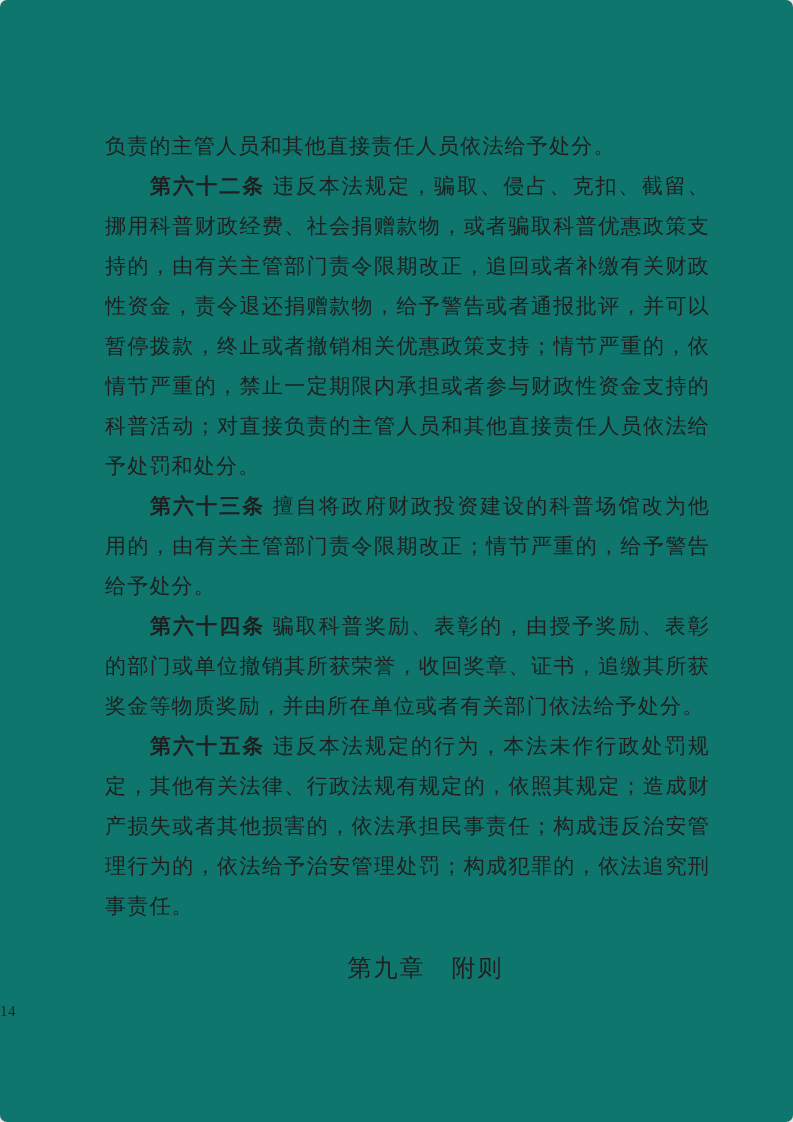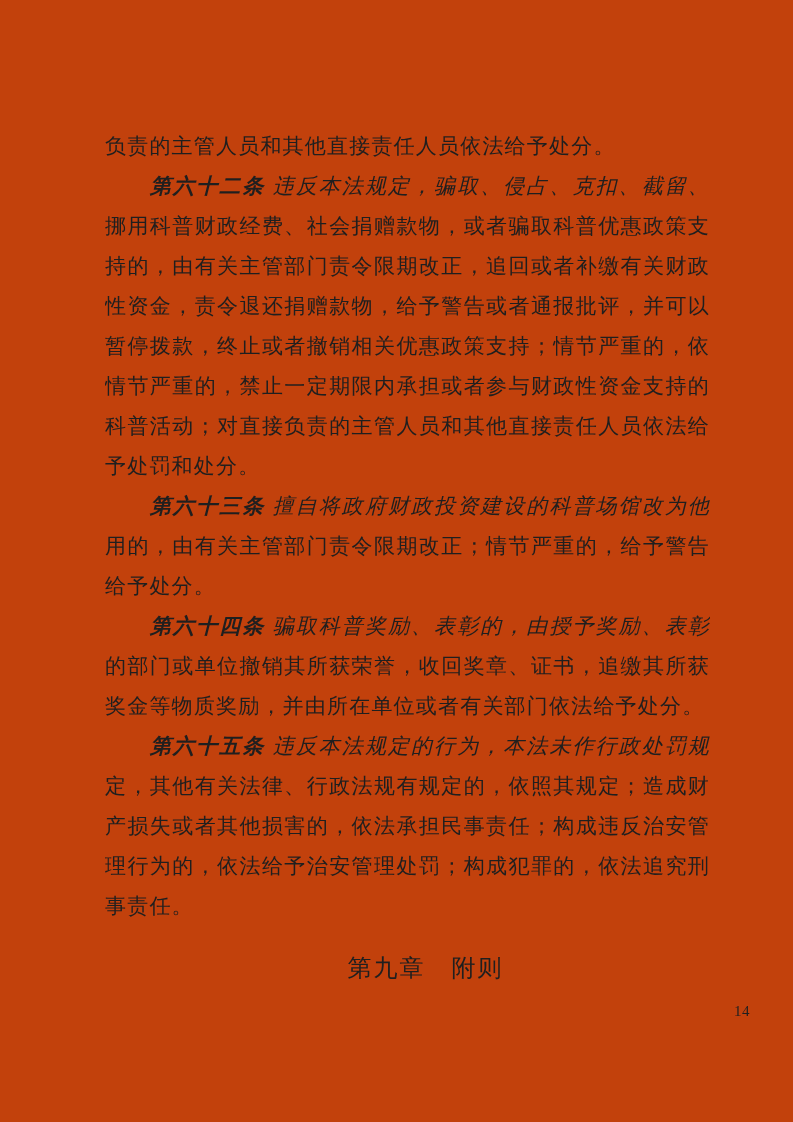--- a/index.html
+++ b/index.html
@@ -5,45 +5,45 @@
   html, body {
     margin: 0;
     padding: 0;
     background: #e8e8e8;
   }
   .page {
     position: relative;
     width: 793px;
     height: 1122px;
     margin: 0 auto;
-    background: #c2410c;
+    background: #0f766e;
     font-family: "Liberation Serif", "DejaVu Serif", serif;
     color: #1f1f1f;
     overflow: hidden;
+    border-radius: 7px;
   }
   .body-text {
     position: absolute;
     left: 105px;
     top: 126px;
     width: 605px;
   }
   .line {
     height: 40px;
     line-height: 40px;
     font-size: 21px;
     letter-spacing: 1.2px;
     overflow: hidden;
   }
   .line.fill {
     text-align: justify;
     text-align-last: justify;
   }
   .line.first {
     text-indent: 45px;
-    font-style: italic;
   }
   .lead {
     font-weight: bold;
   }
   .chapter-heading {
     position: absolute;
     left: 105px;
     top: 948px;
     width: 605px;
     height: 40px;
@@ -52,25 +52,24 @@
     font-size: 24px;
     font-weight: normal;
     letter-spacing: 2px;
     transform: translateX(18px);
   }
   .page-number {
     position: absolute;
     top: 1001px;
     left: 0;
     width: 702px;
-    text-align: right;
+    text-align: left;
     font-size: 15px;
     line-height: 20px;
     letter-spacing: 0.5px;
-    padding-left: 48px;
   }
 </style>
 </head>
 <body>
 
 <div class="page">
   <div class="body-text" id="doc-body">
       <div class="line">负责的主管人员和其他直接责任人员依法给予处分。</div>
       <div class="line fill first"><span class="lead">第六十二条</span> 违反本法规定，骗取、侵占、克扣、截留、</div>
       <div class="line fill">挪用科普财政经费、社会捐赠款物，或者骗取科普优惠政策支</div>

